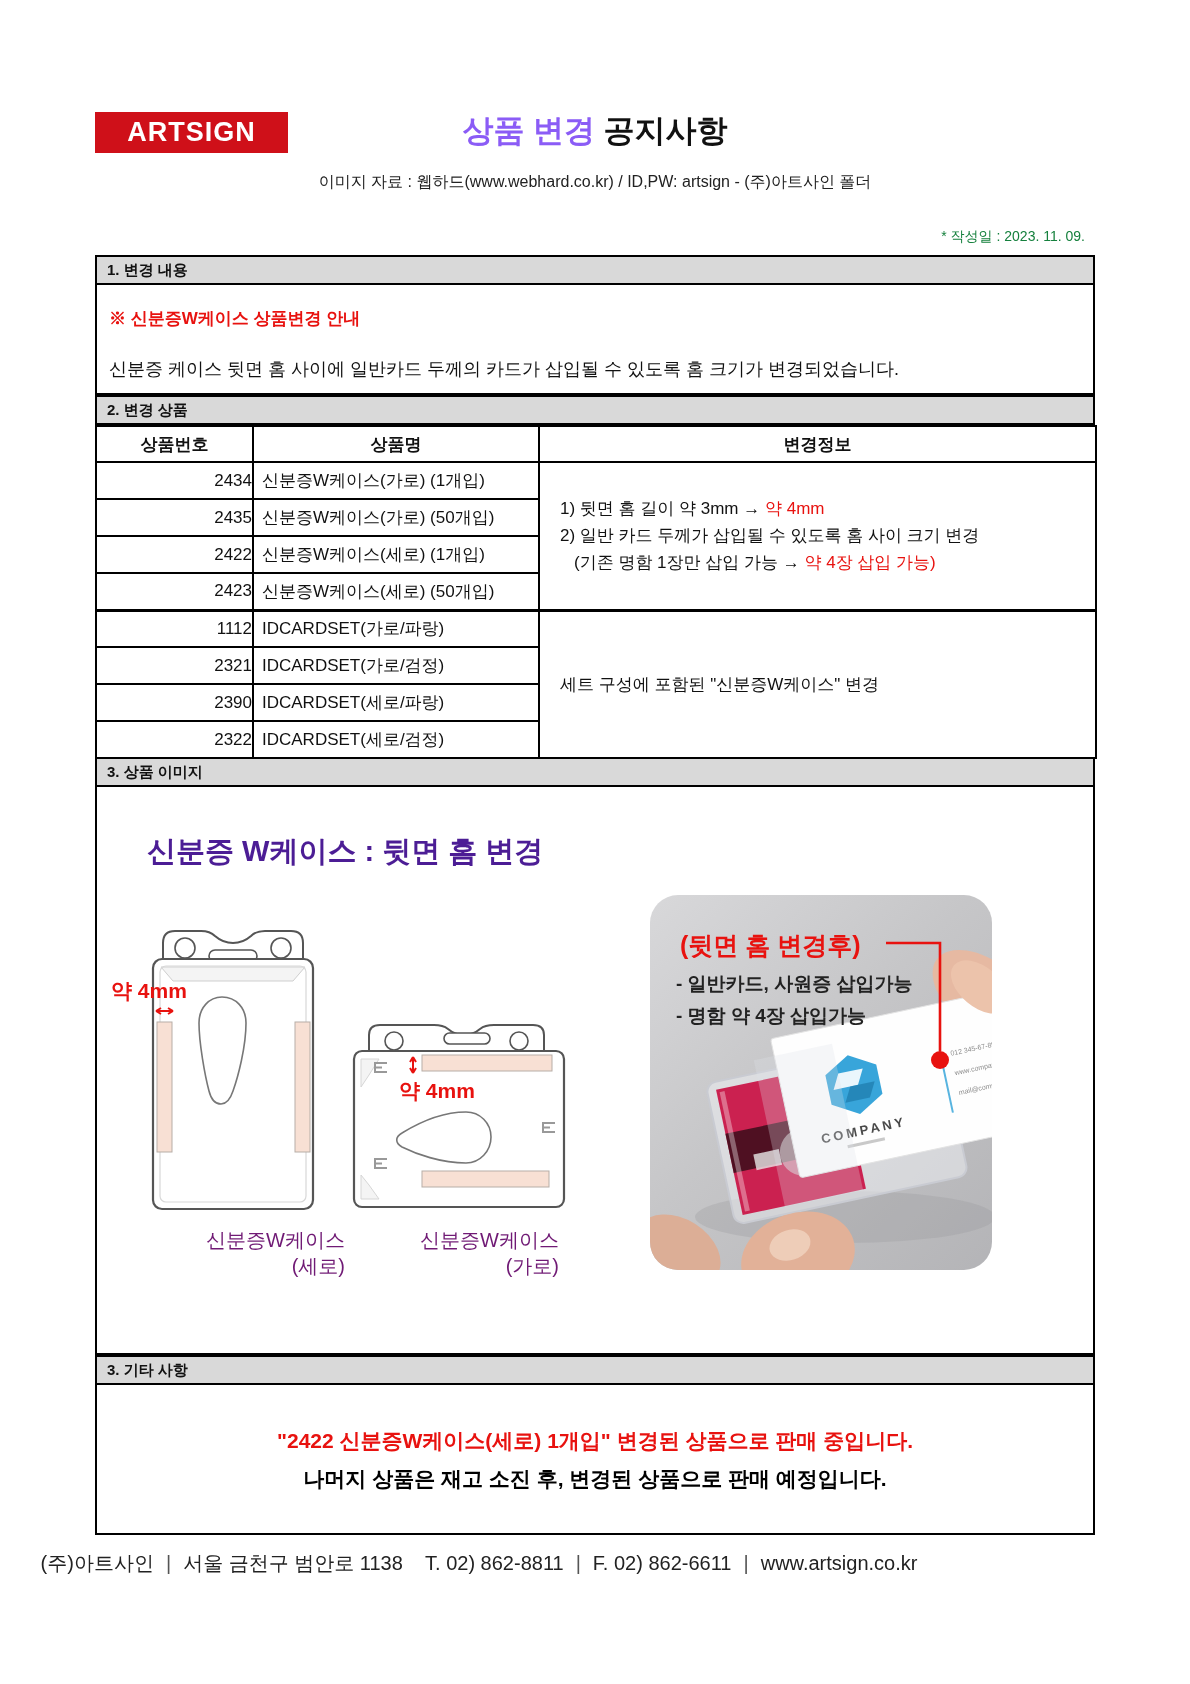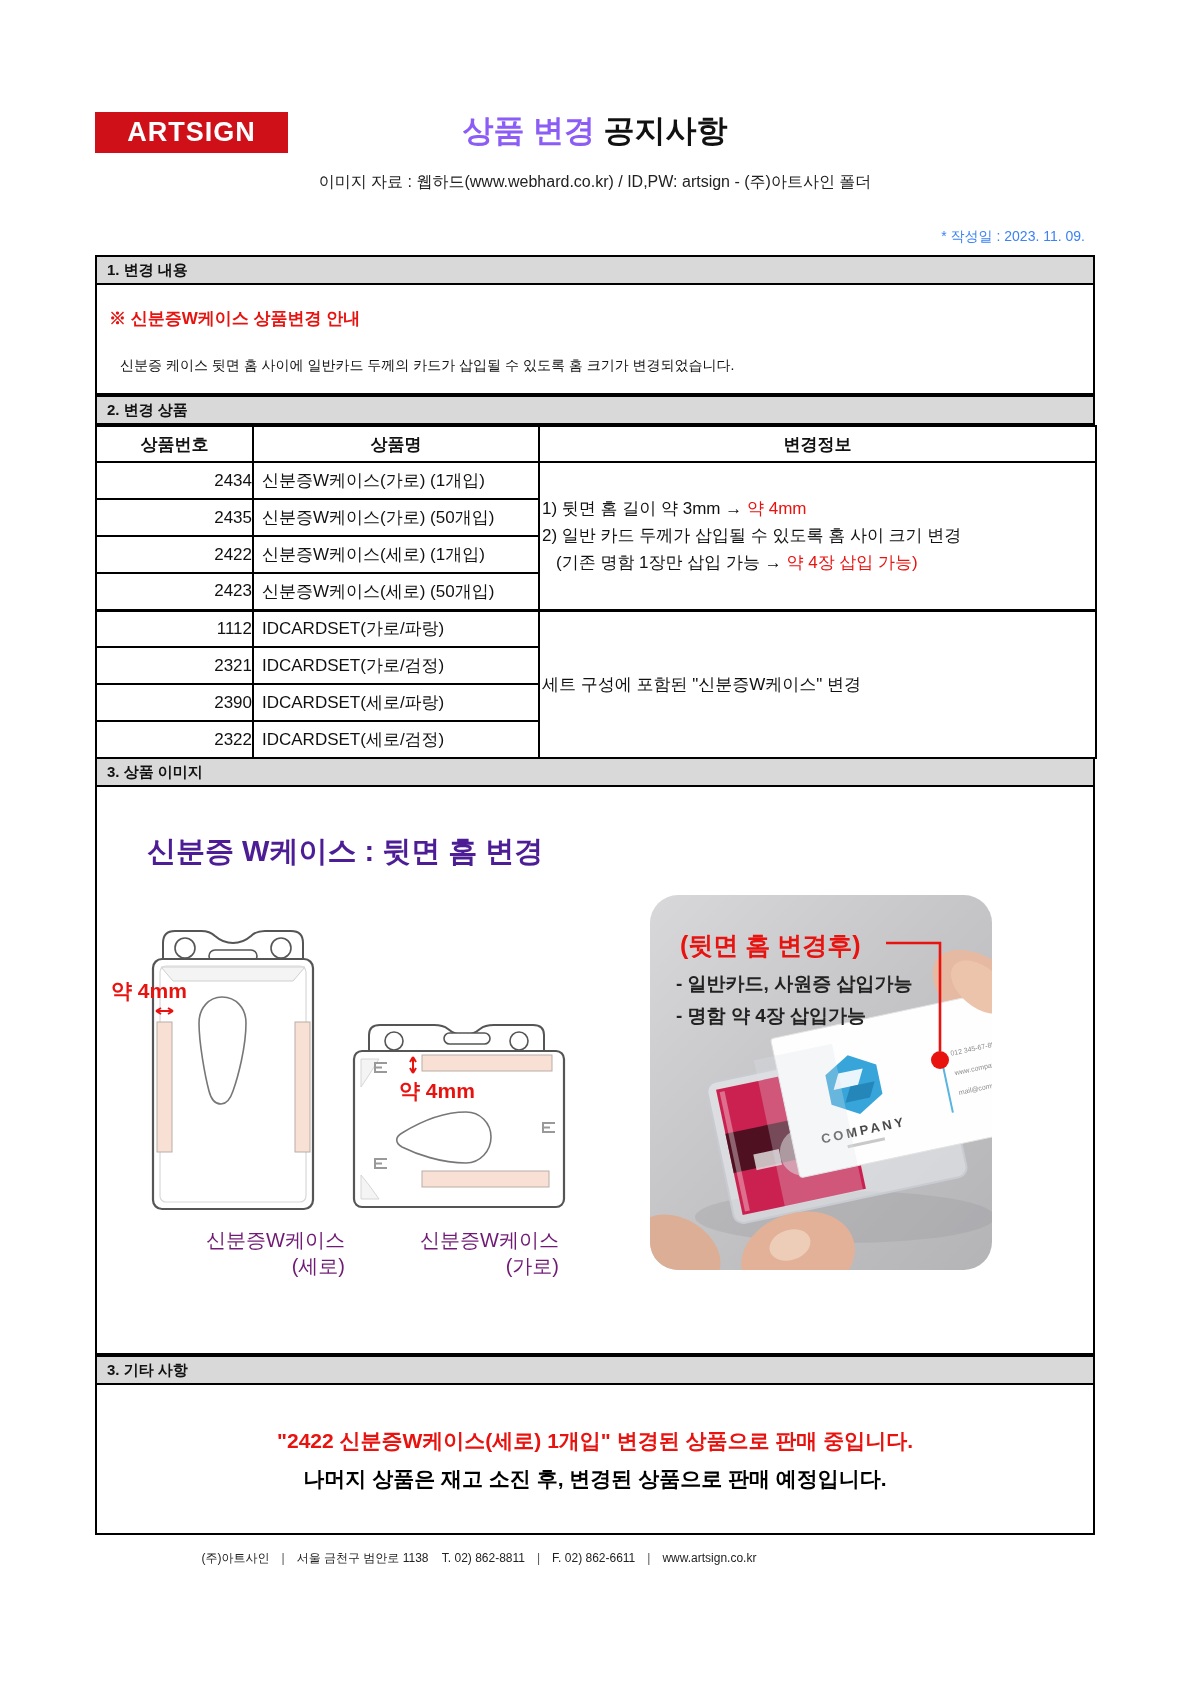--- a/index.html
+++ b/index.html
@@ -7,42 +7,42 @@
     font-family:"Liberation Sans", sans-serif; color:#111; position:relative; }
   .abs { position:absolute; }
 
   
   .logo-box { left:95px; top:112px; width:193px; height:41px; background:#cf1019;
     display:flex; align-items:center; justify-content:center; }
   .logo-text { color:#fff; font-weight:bold; font-size:27px; letter-spacing:1px; }
   .doc-title { left:0; top:110px; width:1190px; text-align:center; font-size:31px; font-weight:bold; }
   .doc-title .red { color:#8b5cf6; }
   .subtitle { left:0; top:172px; width:1190px; text-align:center; font-size:16px; color:#222; }
-  .date-note { left:95px; top:228px; width:990px; text-align:right; font-size:14px; color:#3b82f6; }
+  .date-note { left:95px; top:228px; width:990px; text-align:right; font-size:14px; color:#15803d; }
 
   
   .sec-bar { left:95px; width:1000px; height:30px; background:#d9d9d9;
     border:2px solid #000; display:flex; align-items:center; padding:0 10px;
     font-size:15px; font-weight:bold; }
   .sec-body { left:95px; width:1000px; background:#fff; border:2px solid #000; border-top:none; }
 
   #sec1-bar { top:255px; }
   #sec1-body { top:285px; height:110px; }
   .notice-red { position:absolute; left:12px; top:22px; color:#e8120f; font-weight:bold; font-size:17px; }
-  .sec1-text { position:absolute; left:12px; top:72px; font-size:14px;margin-left:11px; }
+  .sec1-text { position:absolute; left:12px; top:72px; font-size:18px; }
 
   #sec2-bar { top:395px; }
   table.chg { position:absolute; left:95px; top:425px; width:1000px; border-collapse:collapse;
     table-layout:fixed; font-size:17px; }
   table.chg th, table.chg td { border:2px solid #000; }
   table.chg th { height:36px; font-weight:bold; text-align:center; }
   table.chg td { height:37px; }
   td.c-no { text-align:right; }
   td.c-name { padding-left:8px; }
-  td.c-info { padding:8px 6px 8px 2px; vertical-align:middle; }
+  td.c-info { padding:8px 6px 8px 20px; vertical-align:middle; }
   .info-line { line-height:27px; }
   .info-indent { padding-left:14px; }
   .red { color:#e8120f; }
   tr.group-sep td { border-top:3px solid #000; }
 
   #sec3-bar { top:757px; }
   #sec3-body { top:787px; height:568px; }
 
   .img-title { position:absolute; left:50px; top:45px; font-size:29px; font-weight:bold; color:#4c1d95; }
 
@@ -61,21 +61,21 @@
   .photo-b2 { position:absolute; left:26px; top:108px; font-size:19px; font-weight:600; color:#222; z-index:3; }
   .photo svg { position:absolute; left:0; top:0; z-index:1; }
 
   #sec4-bar { top:1355px; }
   #sec4-body { top:1385px; height:150px; }
   .other-line1 { position:absolute; left:0; top:42px; width:100%; text-align:center;
     color:#e8120f; font-weight:bold; font-size:21px; }
   .other-line2 { position:absolute; left:0; top:80px; width:100%; text-align:center;
     color:#000; font-weight:bold; font-size:21px; }
 
-  .footer { left:0; top:1550px; width:958px; text-align:center; font-size:12px; color:#222; }
+  .footer { left:0; top:1550px; width:958px; text-align:center; font-size:20px; color:#222; }
   .footer .sep { padding:0 12px; color:#555; }
 
   svg text.dim { fill:#e8120f; font-weight:bold; font-size:21px; font-family:"Liberation Sans",sans-serif; }
   svg text.brand { fill:#4a4a4a; font-weight:bold; letter-spacing:3px; font-size:13px; font-family:"Liberation Sans",sans-serif; }
   svg text.tiny { fill:#8d8d8d; font-size:7px; font-family:"Liberation Sans",sans-serif; }
 </style>
 </head>
 <body>
 
 <div class="abs logo-box">

